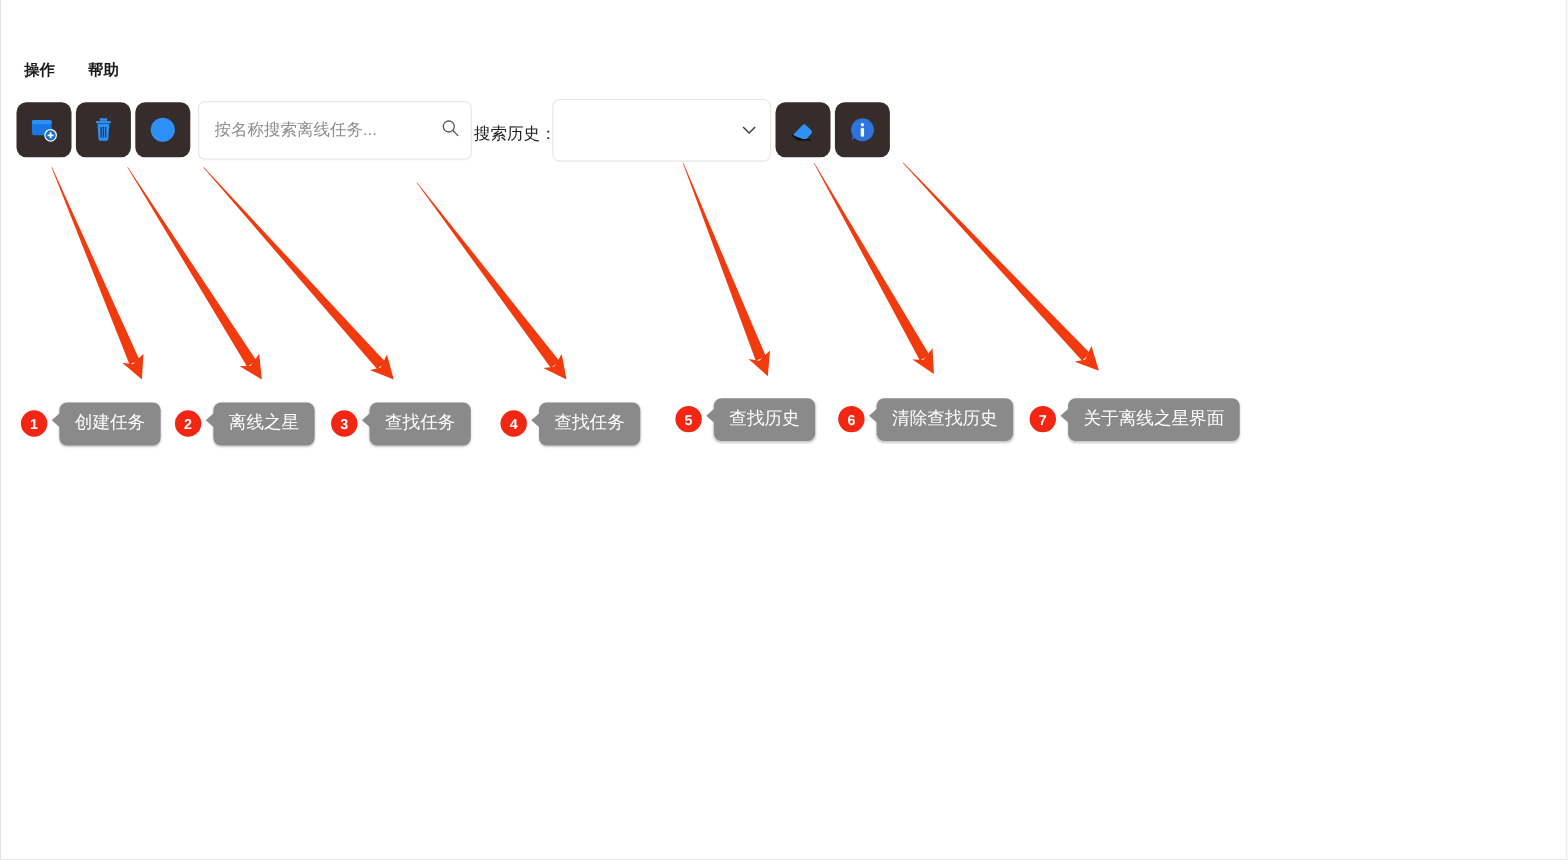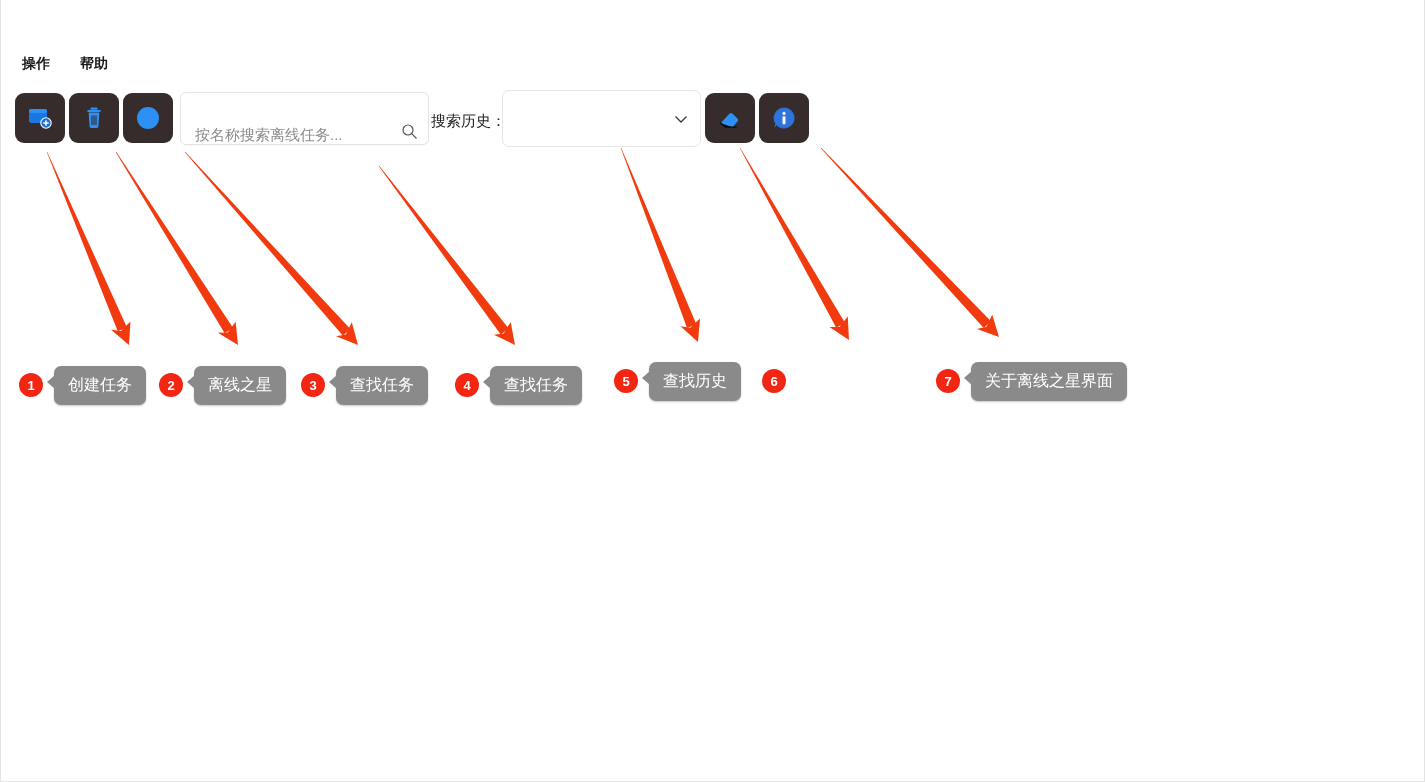--- a/index.html
+++ b/index.html
@@ -82,21 +82,21 @@
 
   .search-wrap {
     position: absolute; left: 179px; top: 92px;
     width: 249px; height: 53px;
   }
   .search-box {
     width: 100%; height: 100%;
     border: 1px solid #e6e4e2;
     border-radius: 6px;
     background: #fff;
-    display: flex; align-items: flex-end;
+    display: flex; align-items: center;
     padding: 0 10px 0 12px;
     box-shadow: 0 1px 1px rgba(0,0,0,.02);
   }
   .search-box input {
     flex: 1 1 auto;
     border: none; outline: none;
     font-size: 15px;
     color: #202020;
     background: transparent;
     font-family: "Liberation Sans", "DejaVu Sans", sans-serif;
@@ -346,20 +346,21 @@
       <div class="callout" style="left: 454px; top: 365px;">
         <div class="badge">4</div>
         <div class="bubble">查找任务</div>
       </div>
       <div class="callout" style="left: 613px; top: 361px;">
         <div class="badge">5</div>
         <div class="bubble">查找历史</div>
       </div>
       <div class="callout" style="left: 761px; top: 361px;">
         <div class="badge">6</div>
+        <div class="bubble">清除查找历史</div>
       </div>
       <div class="callout" style="left: 935px; top: 361px;">
         <div class="badge">7</div>
         <div class="bubble">关于离线之星界面</div>
       </div>
     </div>
 
 </div>
 
 </body></html>

